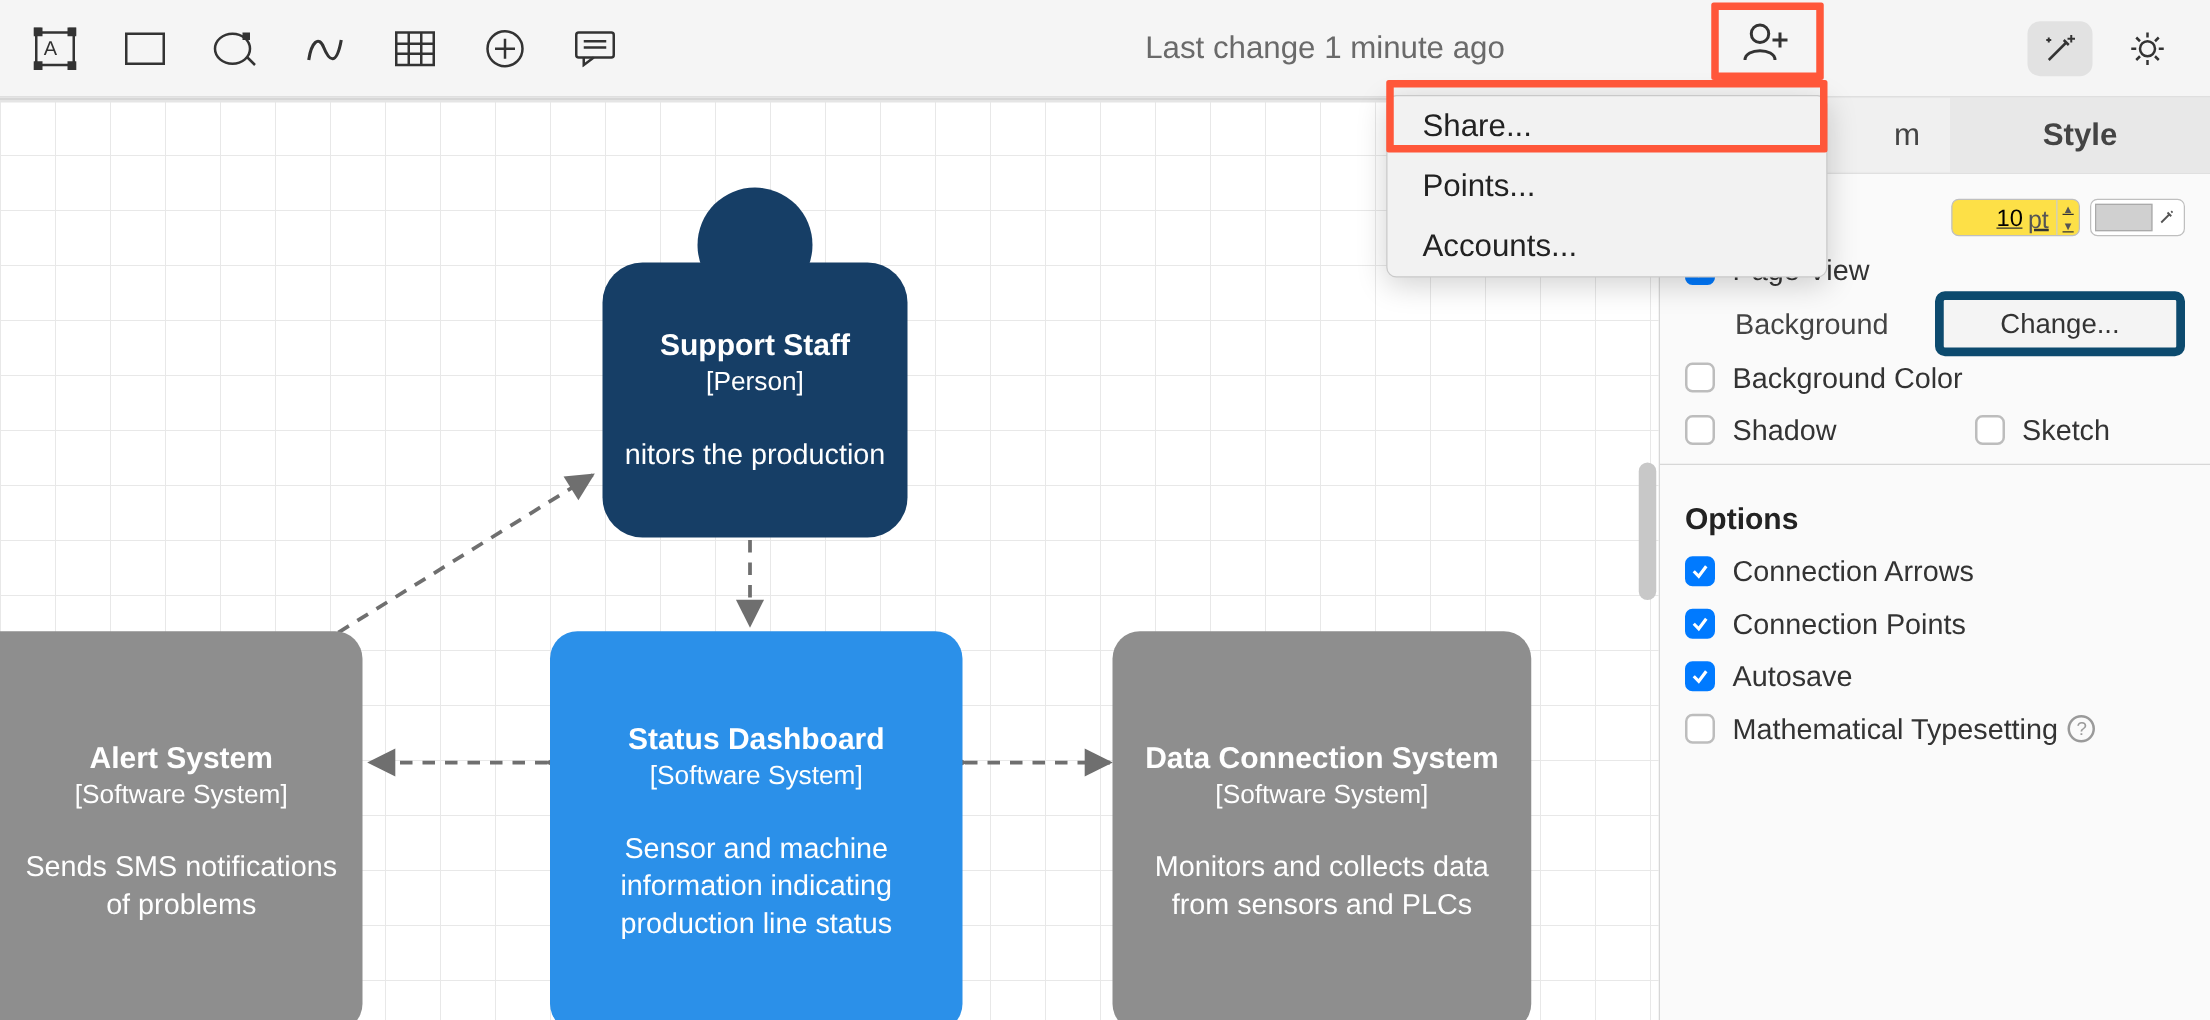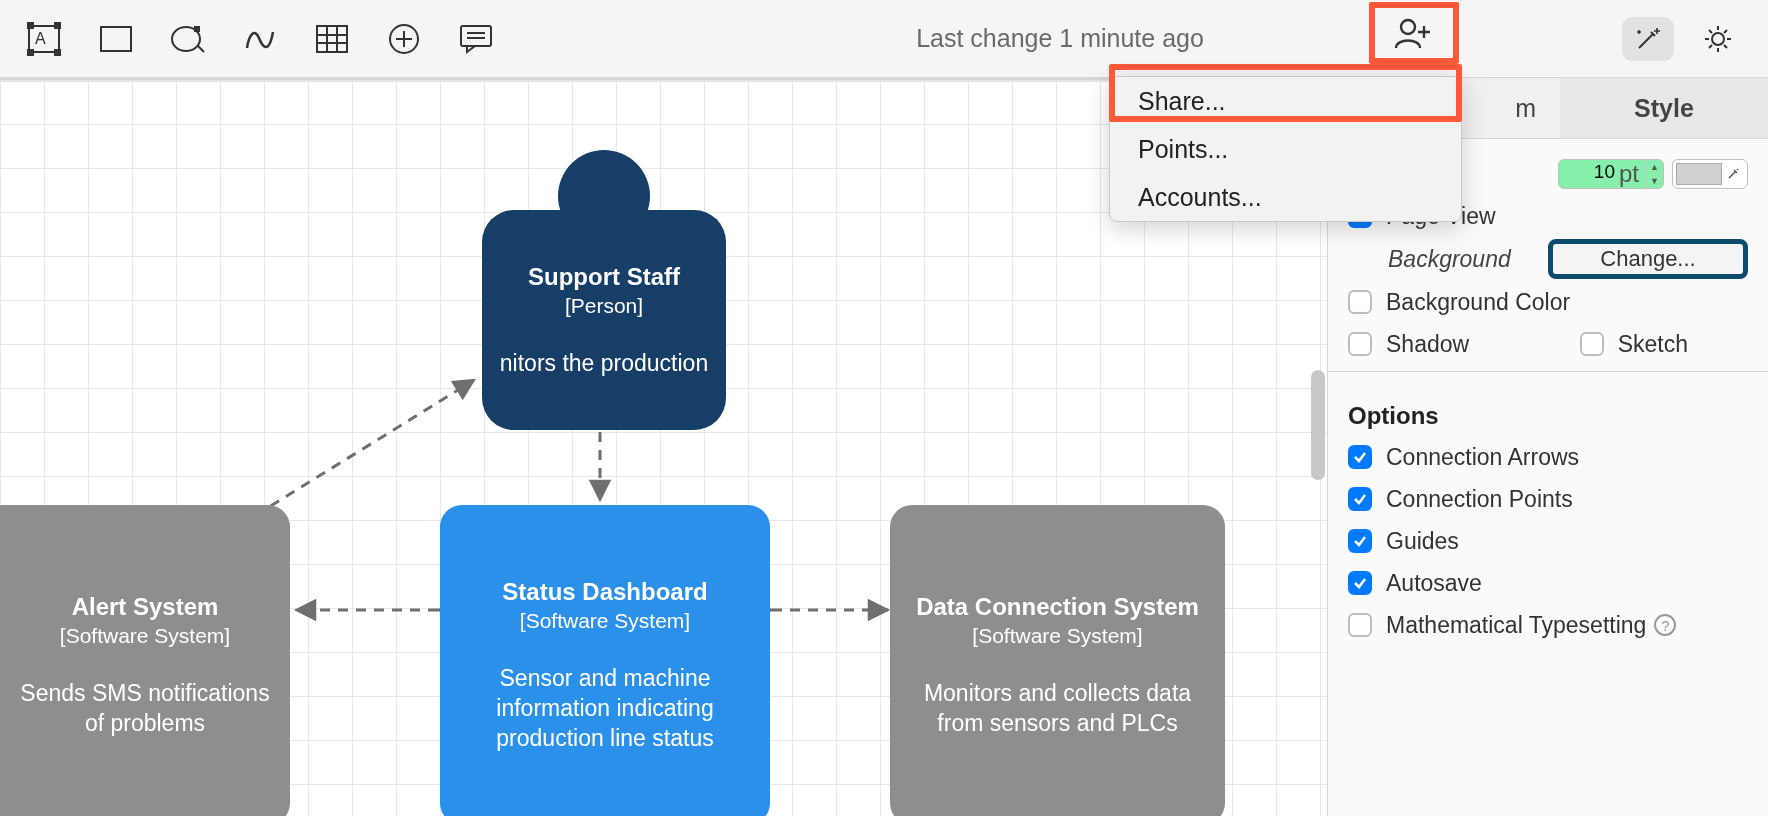--- a/index.html
+++ b/index.html
@@ -154,41 +154,41 @@
     background:#fff;
   }
   .chk.checked { background:var(--accent-blue); border-color:var(--accent-blue); }
   .chk.checked svg { display:block; }
   .chk svg { display:none; }
 
   .grid-right {
     display:flex; align-items:center; gap:8px;
   }
   .spin {
-    display:flex; align-items:flex-start; border:1px solid #bfbfbf; border-radius:6px;
-    height:30px; background:#86efac;
+    display:flex; align-items:flex-end; border:1px solid #bfbfbf; border-radius:6px;
+    height:30px; background:#fde047;text-decoration:underline;
   }
   .spin input {
     width:60px; border:none; outline:none; font-size:19px; text-align:right; padding-right:4px; background:transparent;
   }
-  .spin .unit { font-size:24px; color:#555; padding-right:6px; }
+  .spin .unit { font-size:20px; color:#555; padding-right:6px; }
   .spin .stepper { width:18px; display:flex; flex-direction:column; border-left:1px solid #ccc; }
   .spin .stepper div { height:14px; display:flex; align-items:center; justify-content:center; font-size:9px; color:#555; }
 
   .swatch {
     width:76px; height:30px; display:flex; align-items:center; border:1px solid #bfbfbf; border-radius:6px;
     background:#fff; padding:3px;
   }
   .swatch .c { flex:1; height:100%; background:#d0d0d0; border:1px solid #aaa; }
   .swatch .eyedrop { width:22px; display:flex; align-items:center; justify-content:center; color:#555; }
 
   .bg-row { display:flex; align-items:center; height:44px; }
-  .bg-row .lbl { flex:1; font-size:23px; color:#444; padding-left:40px;font-style:italic; }
+  .bg-row .lbl { flex:1; font-size:23px; color:#444; padding-left:40px; }
   .btn-change {
-    width:200px; height:40px; border:5px solid #0c4a6e; background:#f4f4f4; border-radius:8px;
+    width:200px; height:52px; border:7px solid #0c4a6e; background:#f4f4f4; border-radius:8px;
     font-size:22px; color:#333;
   }
 
   .section-title { font-weight:700; font-size:24px; color:#222; padding:16px 0 6px 0; }
   .help-icon {
     width:22px; height:22px; border-radius:50%; border:2px solid #9a9a9a; color:#9a9a9a;
     display:inline-flex; align-items:center; justify-content:center; font-size:15px; margin-left:8px;
   }
 </style>
 </head>
@@ -424,28 +424,20 @@
           </svg>
       </span>
       <span>Connection Points</span>
     </div>
     <div class="chk-row">
       <span class="chk checked">
         <svg width="14" height="14" viewBox="0 0 14 14">
             <path d="M2 7 L6 11 L12 3" stroke="#fff" stroke-width="2.5" fill="none"></path>
           </svg>
       </span>
-      <span>Guides</span>
-    </div>
-    <div class="chk-row">
-      <span class="chk checked">
-        <svg width="14" height="14" viewBox="0 0 14 14">
-            <path d="M2 7 L6 11 L12 3" stroke="#fff" stroke-width="2.5" fill="none"></path>
-          </svg>
-      </span>
       <span>Autosave</span>
     </div>
     <div class="chk-row">
       <span class="chk">
         
       </span>
       <span>Mathematical Typesetting</span>
       <span class="help-icon">?</span>
     </div>
   </div>

